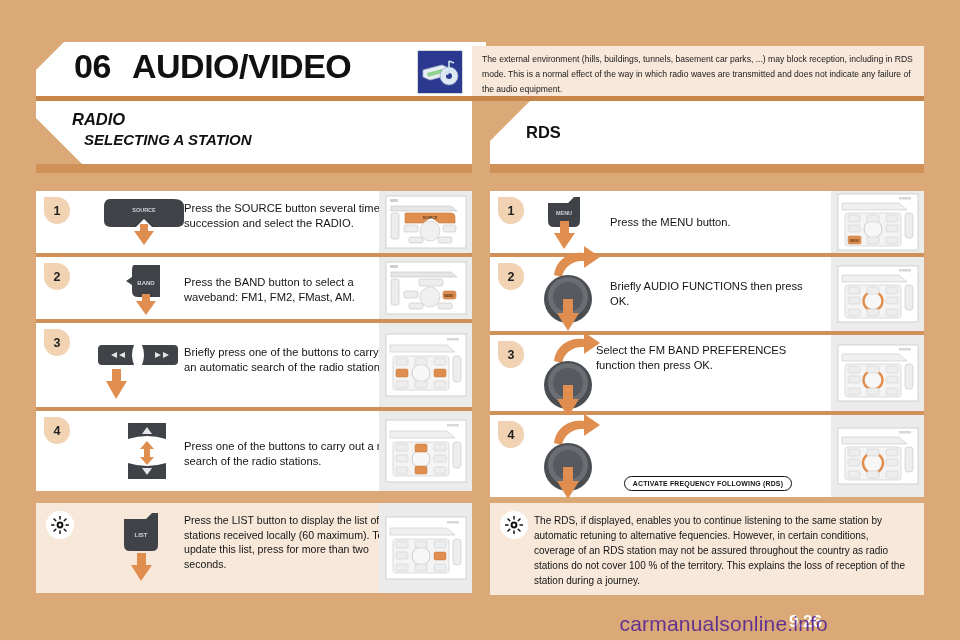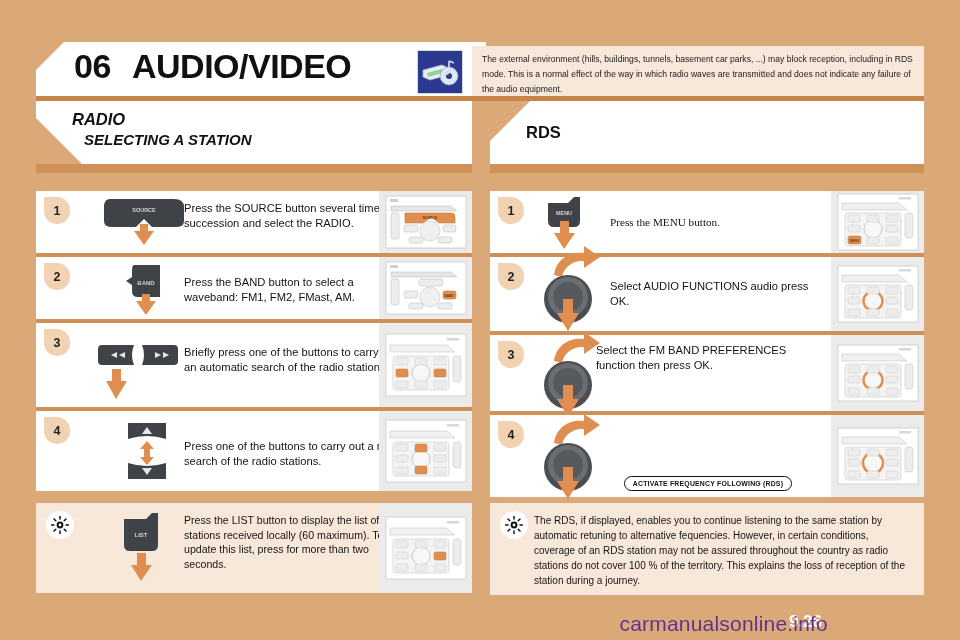--- a/index.html
+++ b/index.html
@@ -308,21 +308,21 @@
 
     <div class="row" style="height:62px;">
       <div class="badge">1</div>
       <div style="position:absolute;left:48px;top:4px;">
         <svg width="58" height="56" viewBox="0 0 58 56">
           <path d="M10 8 L30 8 L36 2 L42 2 L42 26 Q42 32 36 32 L16 32 Q10 32 10 26 Z" fill="#3f4246"></path>
           <text x="26" y="20" font-size="5.5" fill="#cfd2d6" text-anchor="middle" font-family="Liberation Sans, sans-serif" font-weight="bold">MENU</text>
           <path d="M26 54 L16 38 L22 38 L22 26 L31 26 L31 38 L37 38 Z" fill="#e08e4f"></path>
         </svg>
       </div>
-      <div class="steptext" style="left:120px;top:24px;width:200px;font-family:Liberation Serif, serif;">Press the MENU button.</div>
+      <div class="steptext" style="left:120px;top:24px;width:200px;">Press the MENU button.</div>
       <div class="thumb">
         <svg width="82" height="58" viewBox="0 0 82 58">
           <rect x="1" y="1" width="80" height="56" fill="#fff" stroke="#d2d2d2"></rect>
           <rect x="62" y="4" width="12" height="2.5" fill="#d8d8d8"></rect>
           <path d="M5 10 L62 10 L70 17 L5 17 Z" fill="#f0f0f0" stroke="#c8c8c8" stroke-width="0.6"></path>
           <rect x="8" y="20" width="56" height="33" rx="3" fill="#f4f4f4" stroke="#c8c8c8" stroke-width="0.6"></rect>
           <rect x="68" y="20" width="8" height="25" rx="3" fill="#ededed" stroke="#c8c8c8" stroke-width="0.6"></rect>
           <circle cx="36" cy="36" r="9" fill="#f7f7f7" stroke="#c0c0c0" stroke-width="0.8"></circle>
           <rect x="11" y="22" width="12" height="7" rx="1.5" fill="#ededed" stroke="#c8c8c8" stroke-width="0.5"></rect>
           <rect x="30" y="22" width="12" height="7" rx="1.5" fill="#ededed" stroke="#c8c8c8" stroke-width="0.5"></rect>
@@ -342,21 +342,21 @@
       <div class="badge">2</div>
       <div style="position:absolute;left:40px;top:-16px;">
         <svg width="78" height="92" viewBox="0 0 78 92">
           <path d="M24 34 C26 18 40 10 54 12 L54 5 L70 16 L54 27 L54 20 C44 19 34 25 32 36 Z" fill="#e08e4f"></path>
           <circle cx="38" cy="58" r="24" fill="#4a4d52"></circle>
           <circle cx="38" cy="56" r="20" fill="#6a6e73"></circle>
           <circle cx="38" cy="56" r="15" fill="#56595e"></circle>
           <path d="M38 90 L27 72 L33 72 L33 58 L43 58 L43 72 L49 72 Z" fill="#e08e4f"></path>
         </svg>
       </div>
-      <div class="steptext" style="left:120px;top:22px;width:205px;">Select AUDIO FUNCTIONS audio press OK.</div>
+      <div class="steptext" style="left:120px;top:22px;width:205px;">Briefly AUDIO FUNCTIONS then press OK.</div>
       <div class="thumb">
         <svg width="82" height="58" viewBox="0 0 82 58">
           <rect x="1" y="1" width="80" height="56" fill="#fff" stroke="#d2d2d2"></rect>
           <rect x="62" y="4" width="12" height="2.5" fill="#d8d8d8"></rect>
           <path d="M5 10 L62 10 L70 17 L5 17 Z" fill="#f0f0f0" stroke="#c8c8c8" stroke-width="0.6"></path>
           <rect x="8" y="20" width="56" height="33" rx="3" fill="#f4f4f4" stroke="#c8c8c8" stroke-width="0.6"></rect>
           <rect x="68" y="20" width="8" height="25" rx="3" fill="#ededed" stroke="#c8c8c8" stroke-width="0.6"></rect>
           <circle cx="36" cy="36" r="9.5" fill="#f7f7f7" stroke="#e08e4f" stroke-width="2.4"></circle>
           <rect x="11" y="22" width="12" height="7" rx="1.5" fill="#ededed" stroke="#c8c8c8" stroke-width="0.5"></rect>
           <rect x="30" y="22" width="12" height="7" rx="1.5" fill="#ededed" stroke="#c8c8c8" stroke-width="0.5"></rect>

